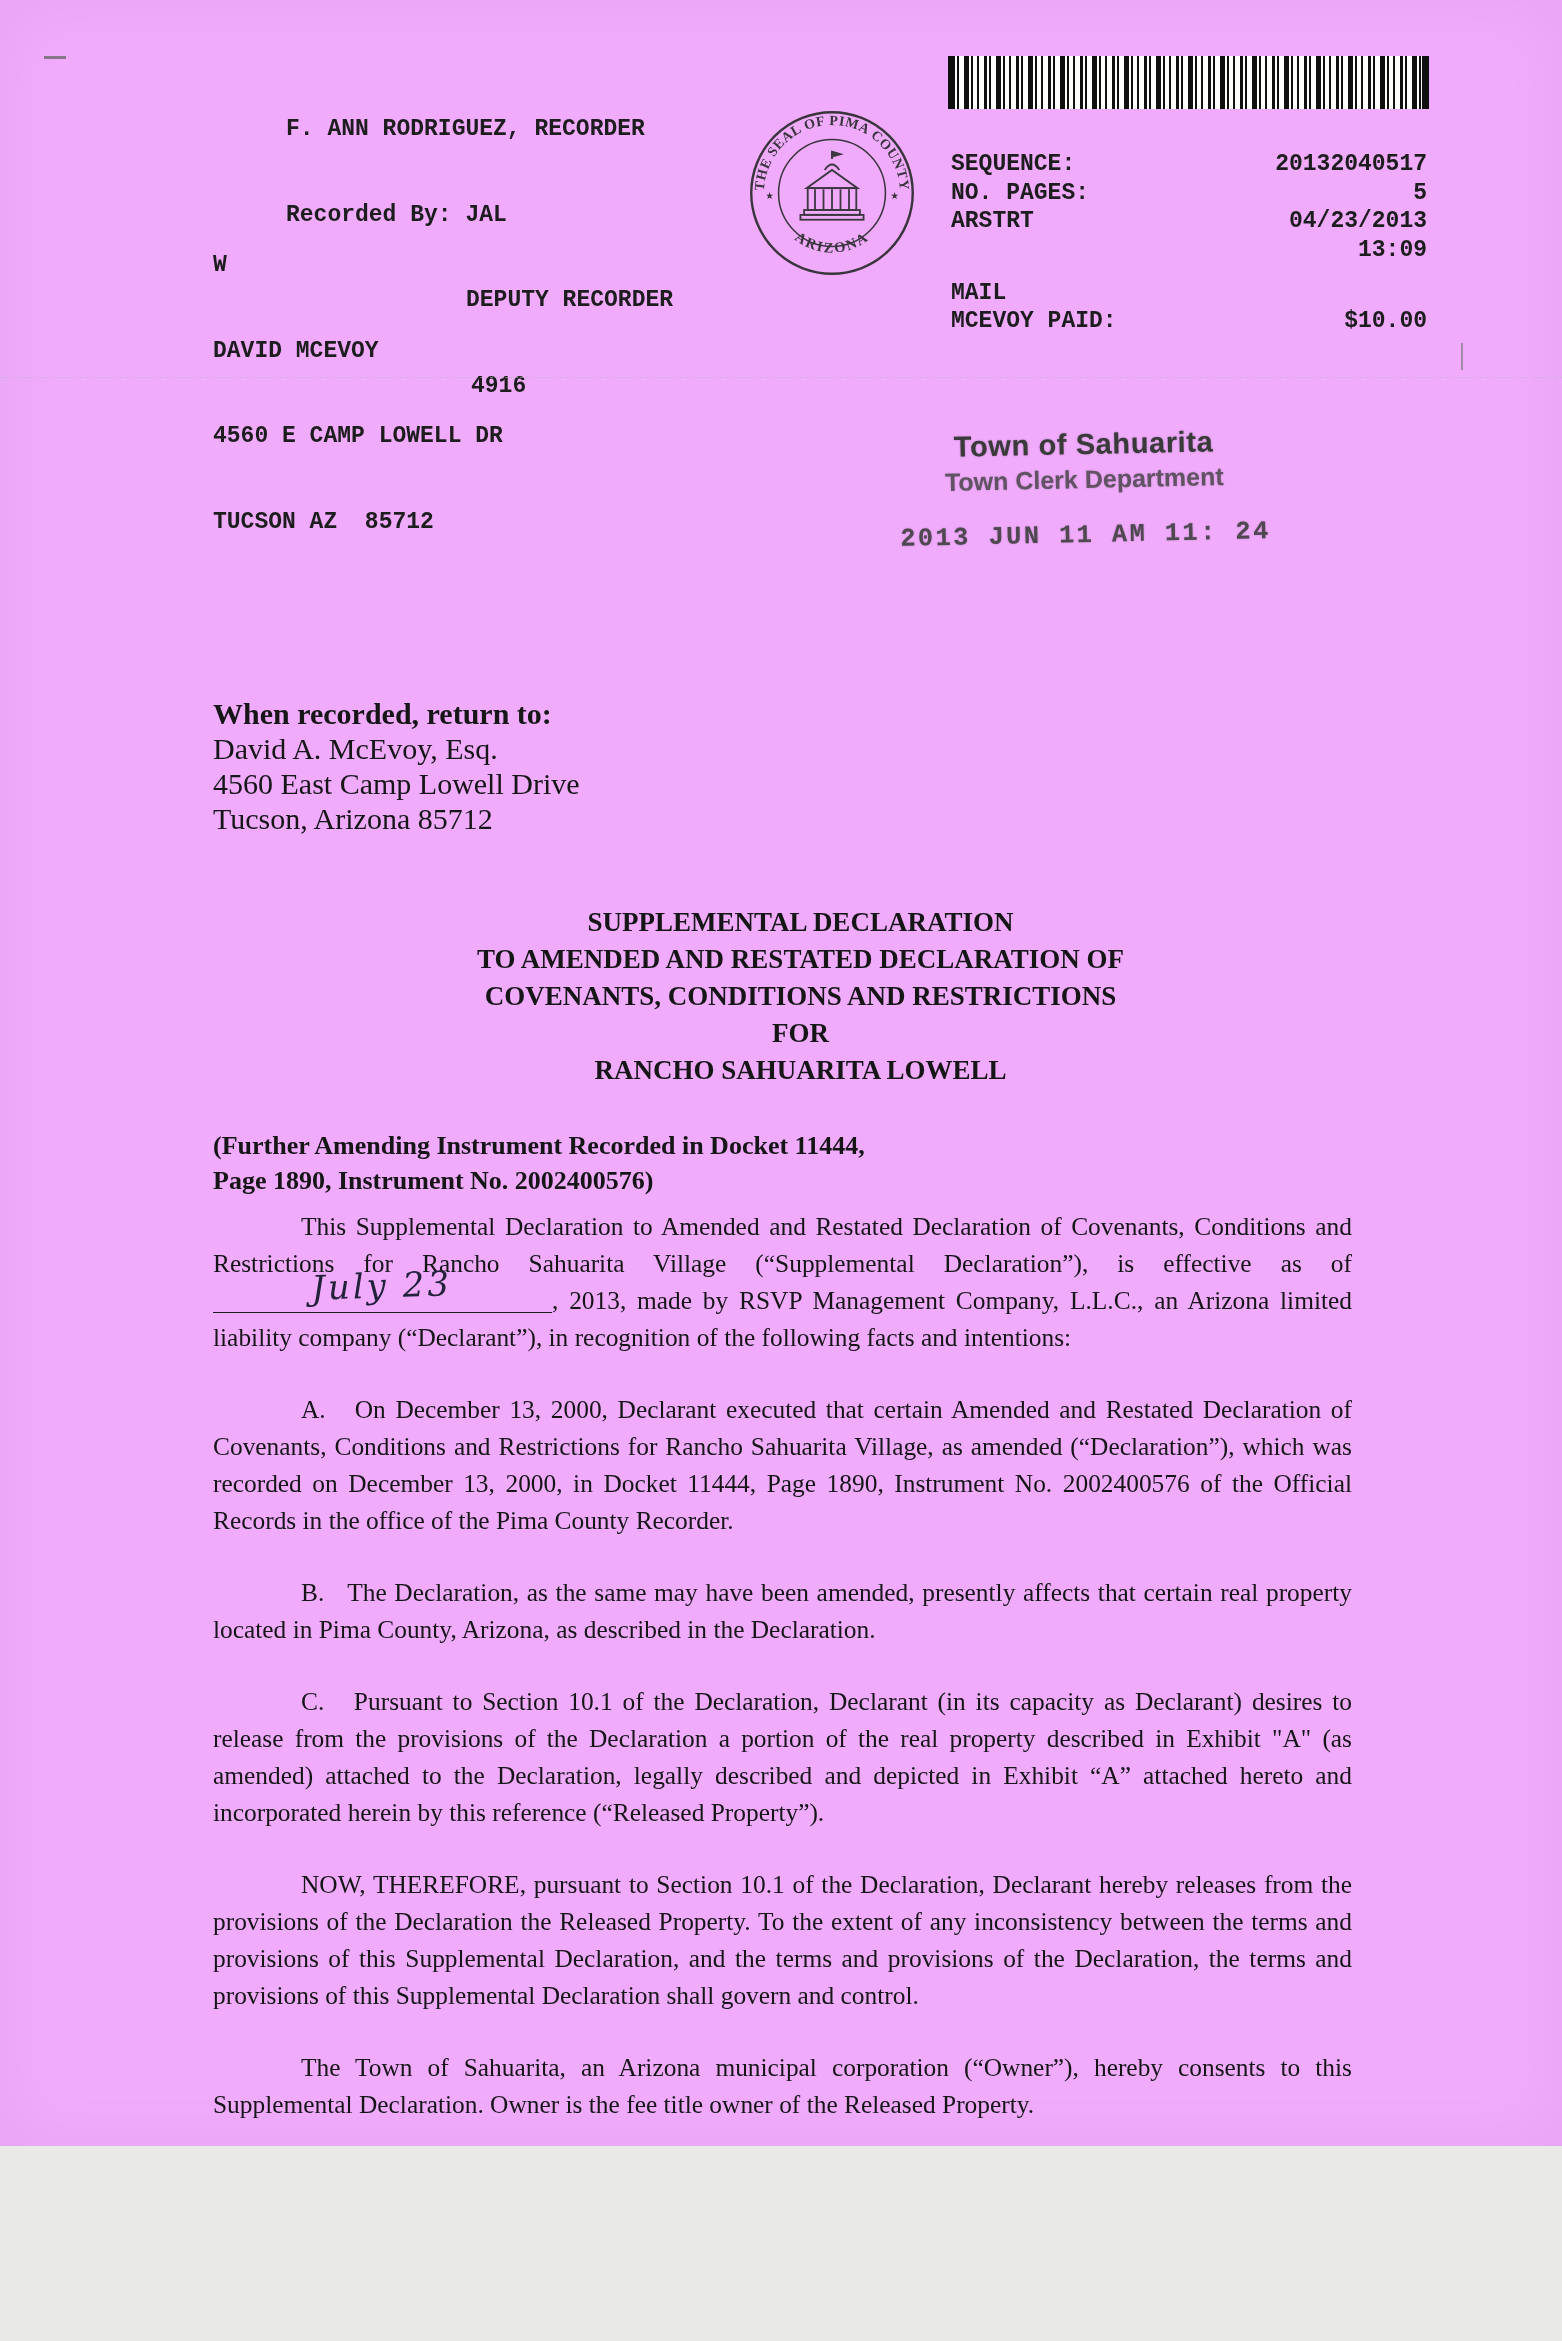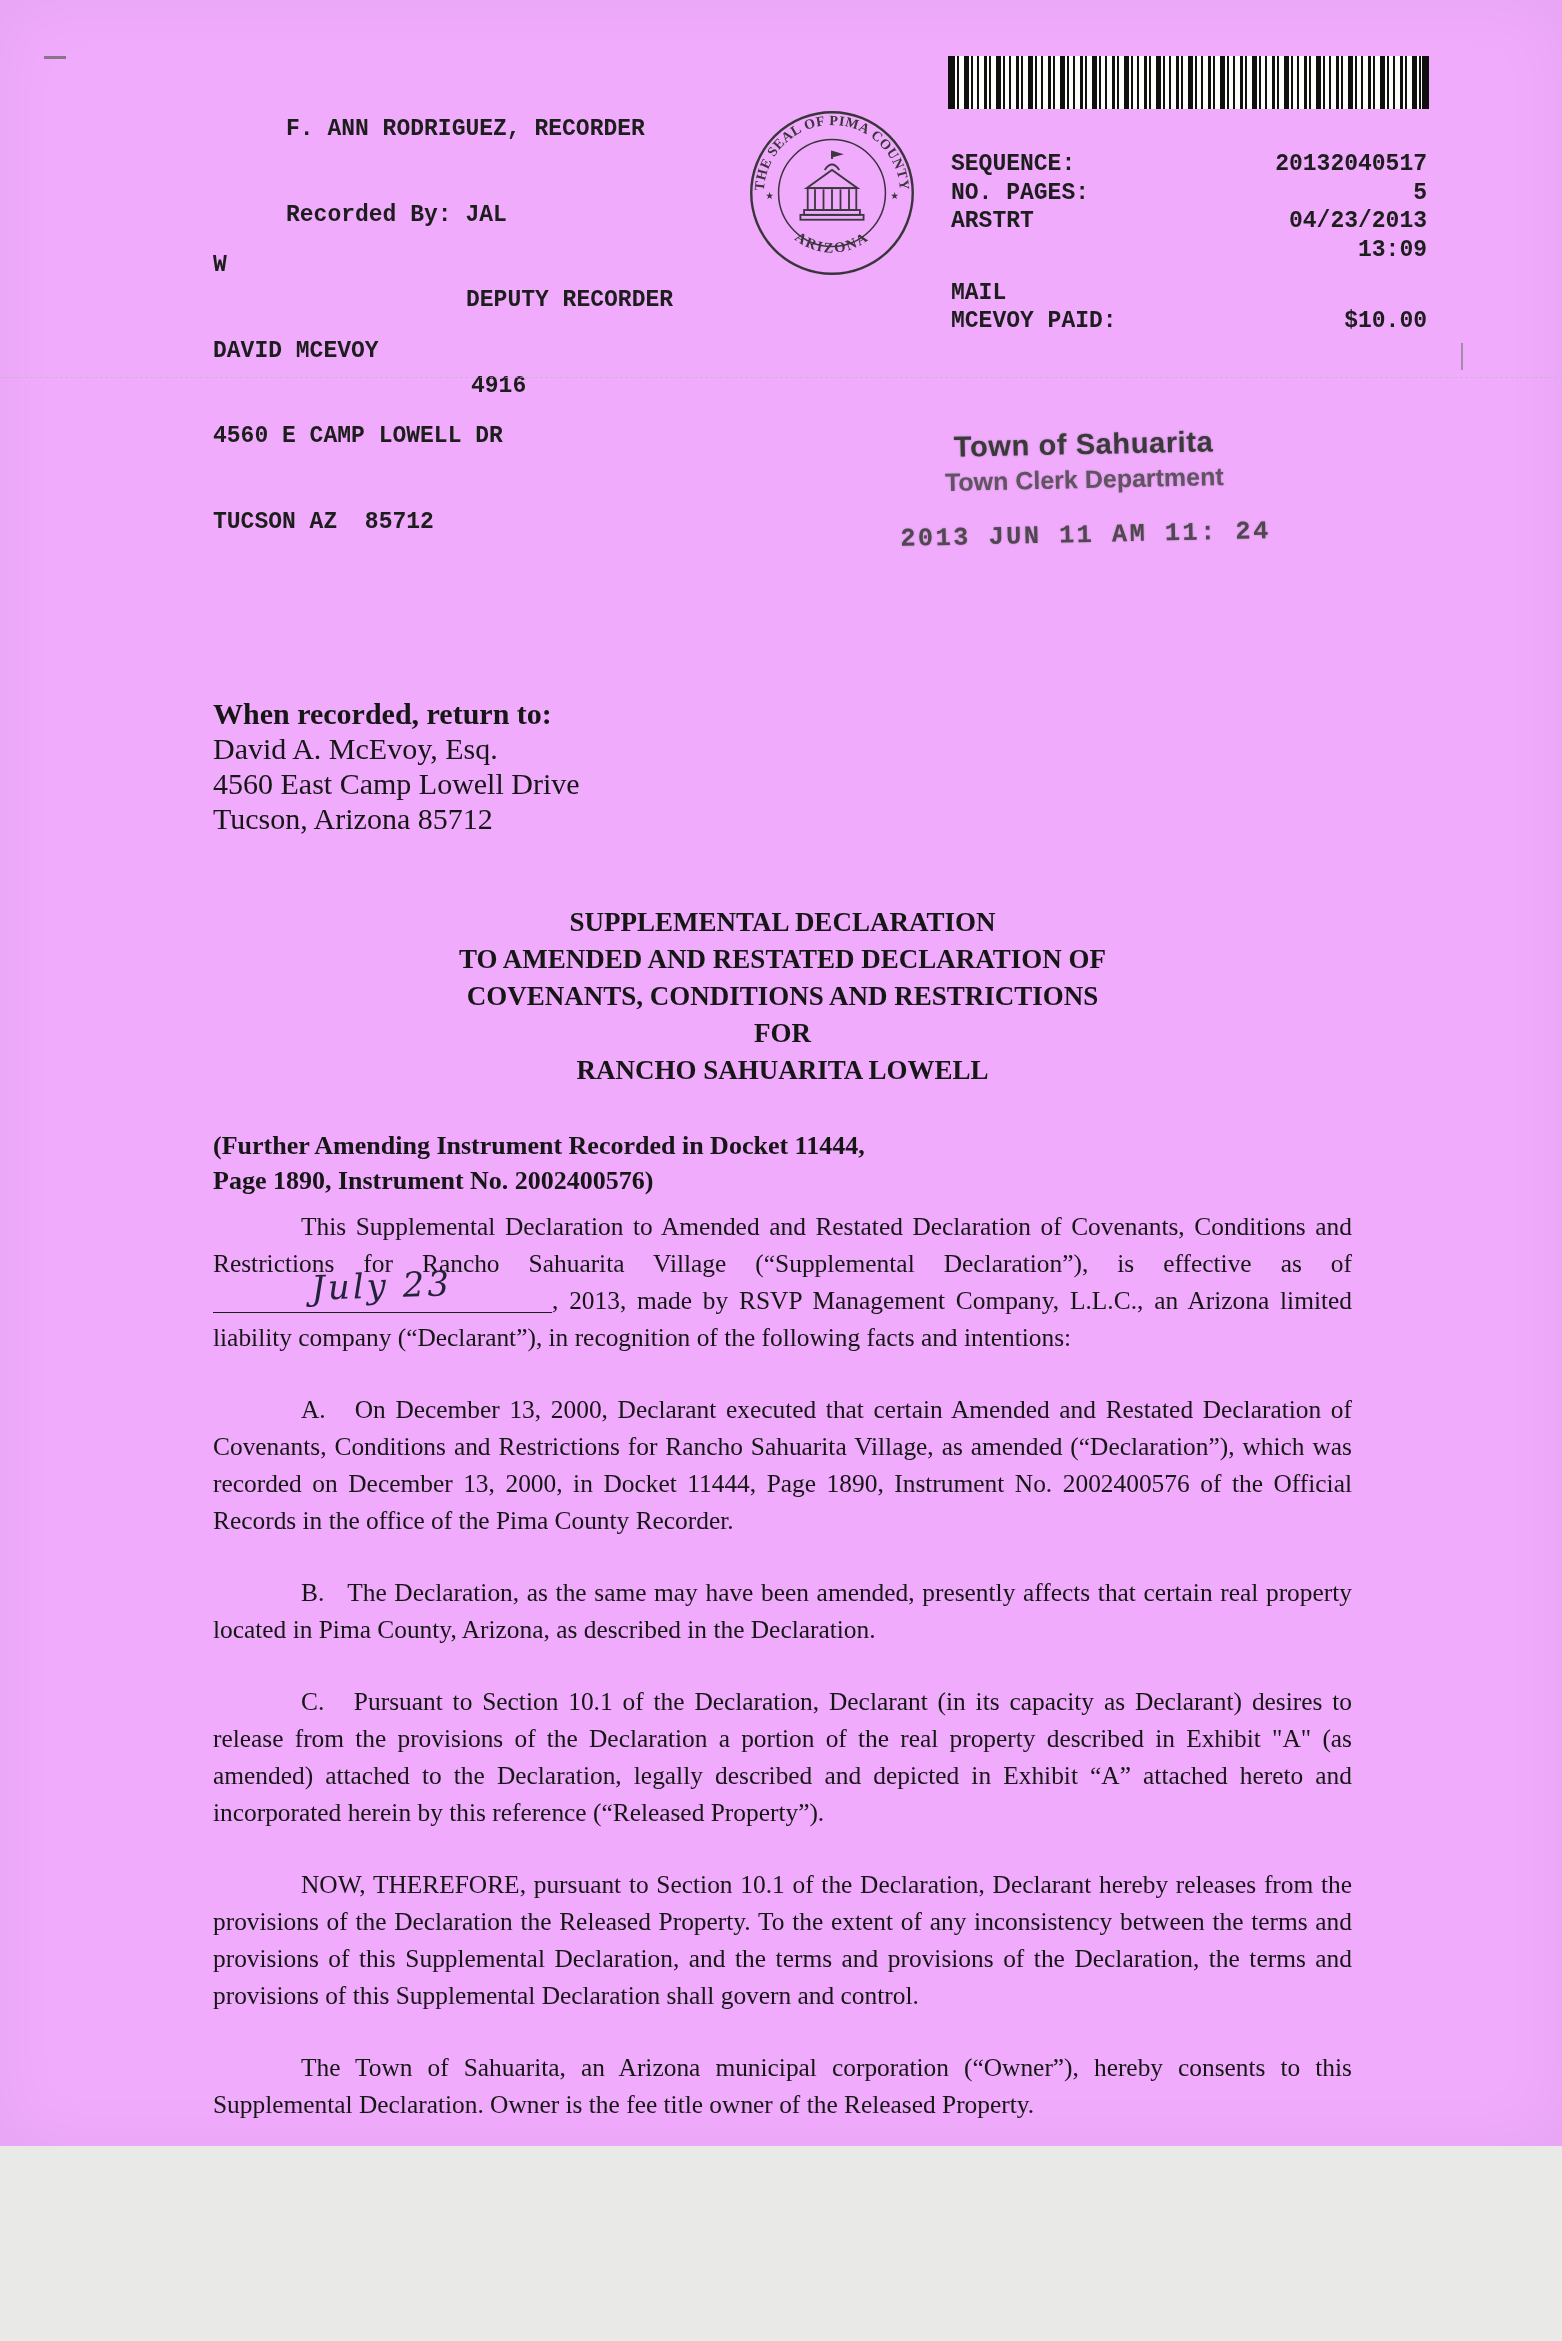--- a/index.html
+++ b/index.html
@@ -60,21 +60,21 @@
   }
   .stamp-line1 { font-size:29px; font-weight:bold; letter-spacing:0.6px; }
   .stamp-line2 { font-size:25px; font-weight:bold; margin-top:3.6px; opacity:.78; }
   .stamp-line3 { font-size:25.4px; font-weight:bold; margin-top:27px; letter-spacing:2.4px; opacity:.88; font-family:"Liberation Mono", monospace; }
 
   
   .return-block { position:absolute; left:213px; top:696px; font-size:30px; line-height:35px; }
   .return-heading { font-weight:bold; }
 
   
-  .title-block { position:absolute; left:213px; top:904px; width:1139px; text-align:center; font-weight:bold; font-size:27px; line-height:37px; }
+  .title-block { position:absolute; left:231px; top:904px; width:1139px; text-align:center; font-weight:bold; font-size:27px; line-height:37px; }
   .subtitle-block { position:absolute; left:213px; top:1128px; width:1139px; font-weight:bold; font-size:26px; line-height:35px; }
 
   
   .body-block { position:absolute; left:213px; top:1208px; width:1139px; font-size:25.4px; line-height:37px; text-align:justify; }
   .para { text-indent:88px; margin:0 0 35px 0; }
 
   
   .fill-blank {
     display:inline-block; width:339px; height:1em;
     border-bottom:1.8px solid #1c1c1c;

